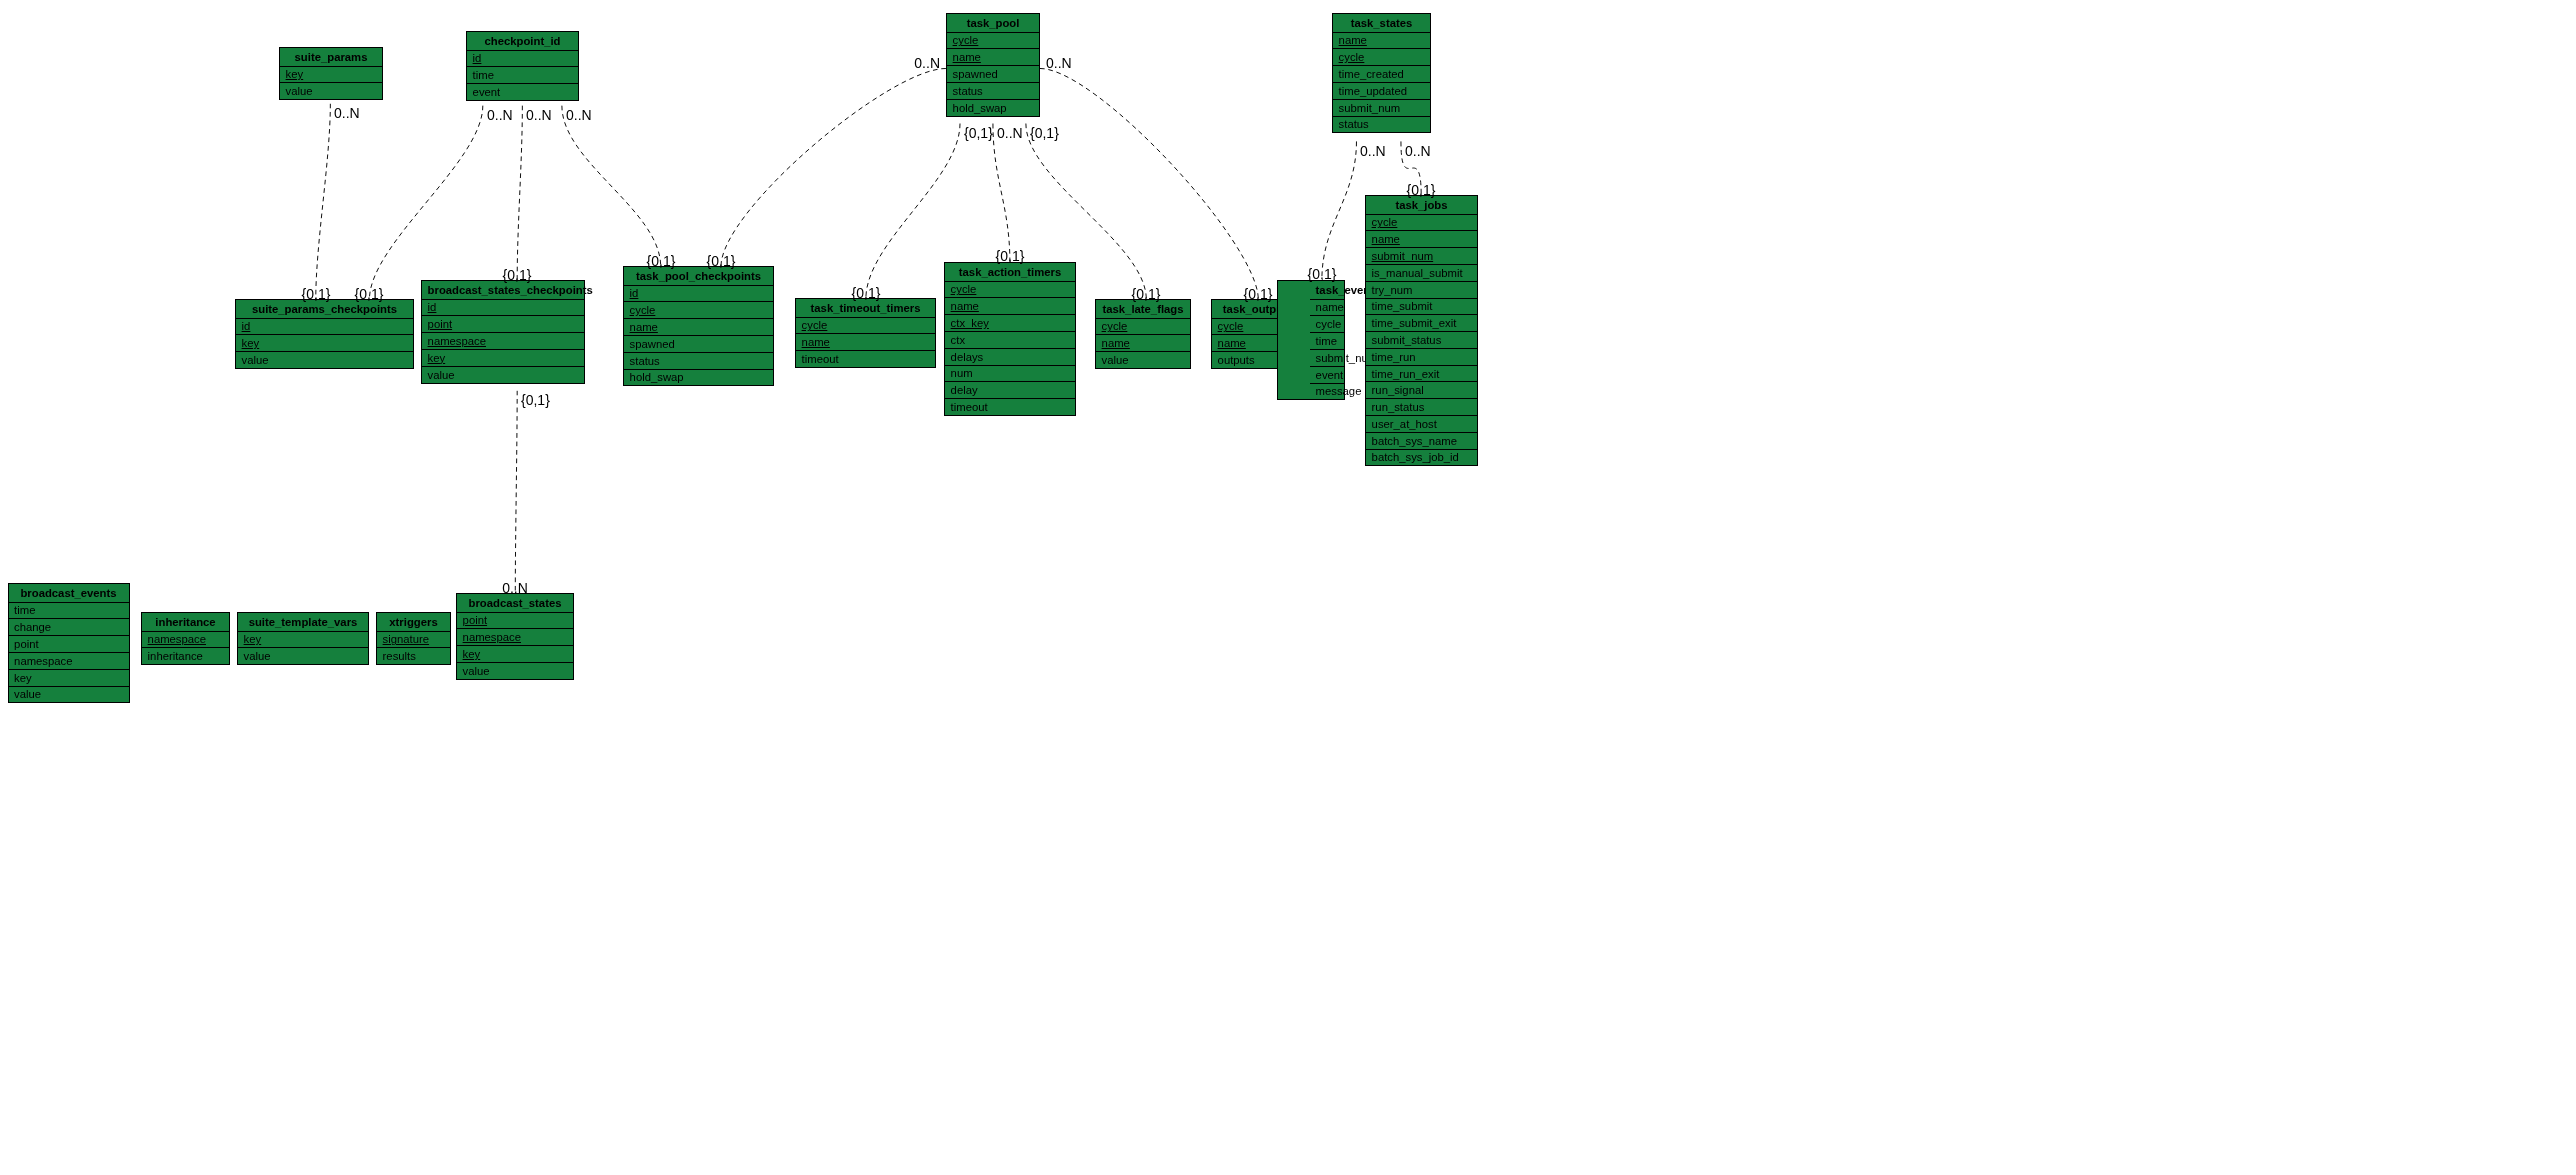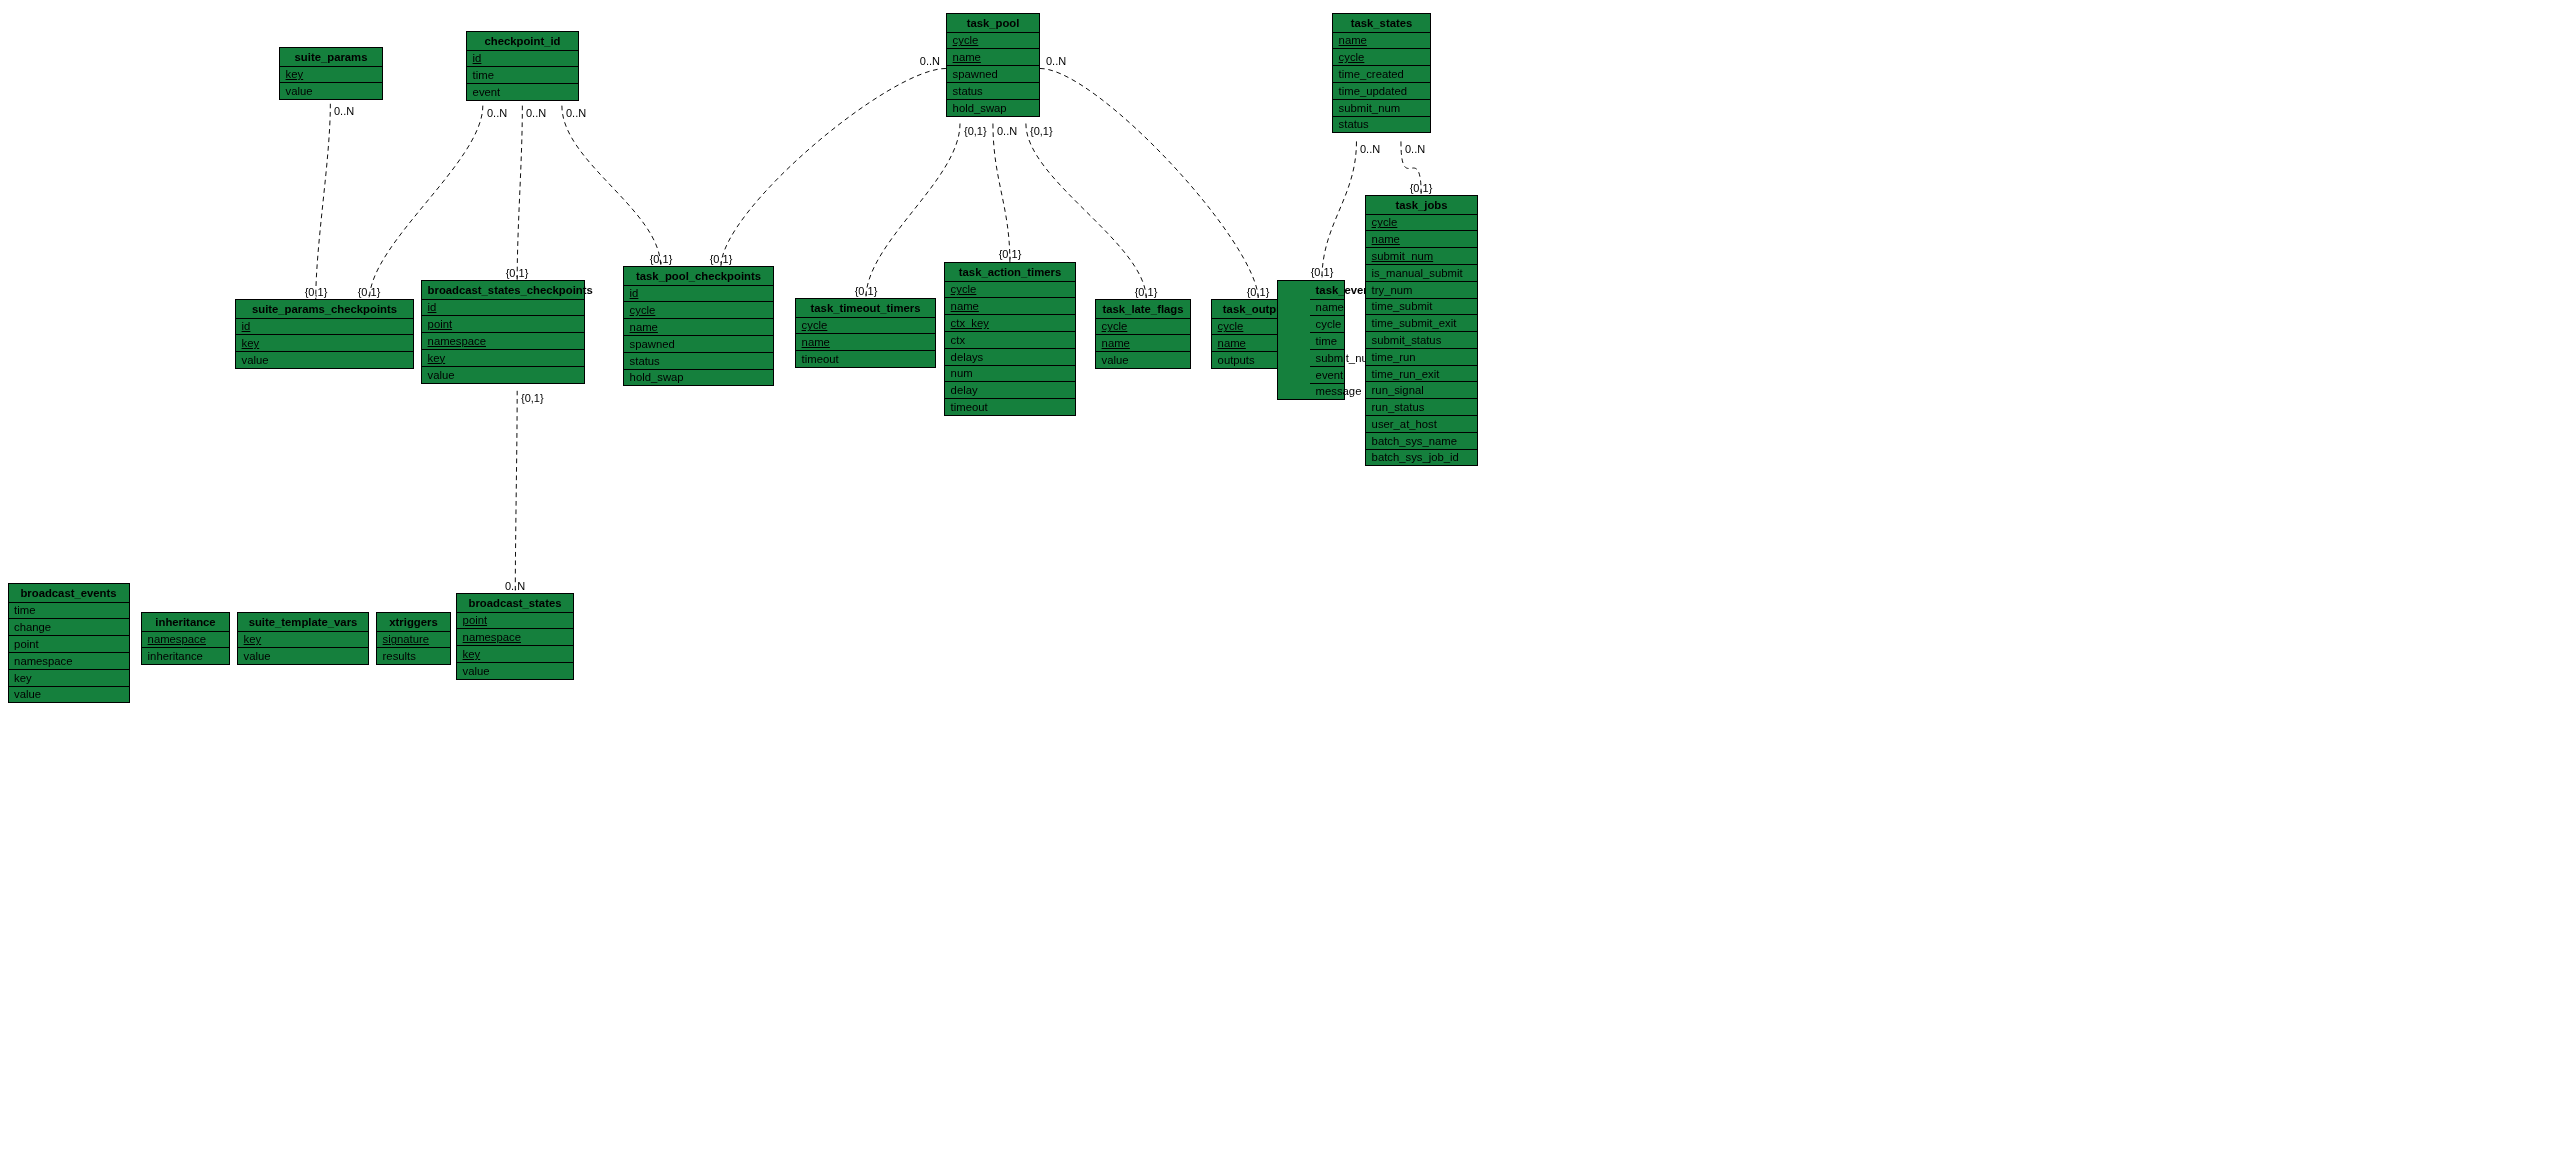--- a/index.html
+++ b/index.html
@@ -41,21 +41,21 @@
     white-space: nowrap;
   }
   .entity .row:last-child {
     border-bottom: none;
   }
   .entity .row.pk {
     text-decoration: underline;
   }
   .card-label {
     position: absolute;
-    font-size: 11px;
+    font-size: 14px;
     color: #000;
     white-space: nowrap;
   }
 </style>
 </head>
 <body>
 
 <div class="canvas">
   <svg class="edges" viewBox="0 0 2737 1249" width="2576" height="1176">
       <path d="M 351 110 C 351 170, 335.5 258, 335.5 318" fill="none" stroke="#000" stroke-width="1" stroke-dasharray="5,4"></path>

